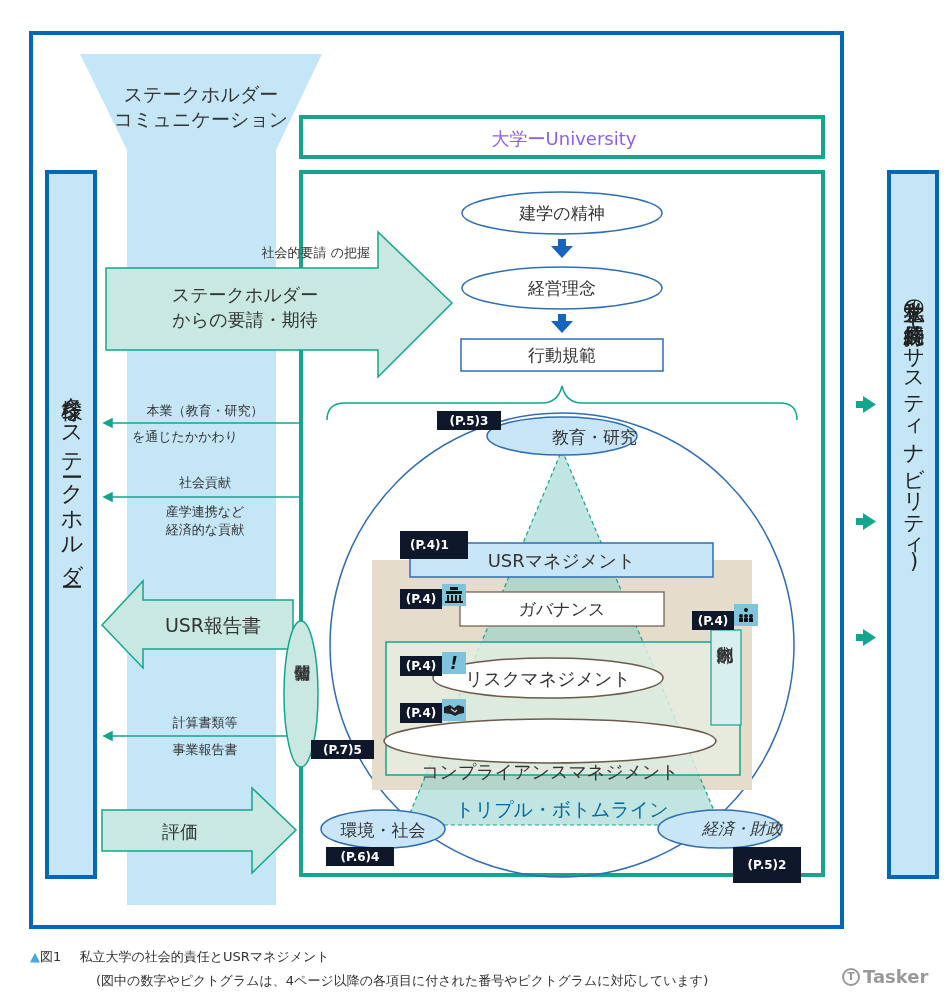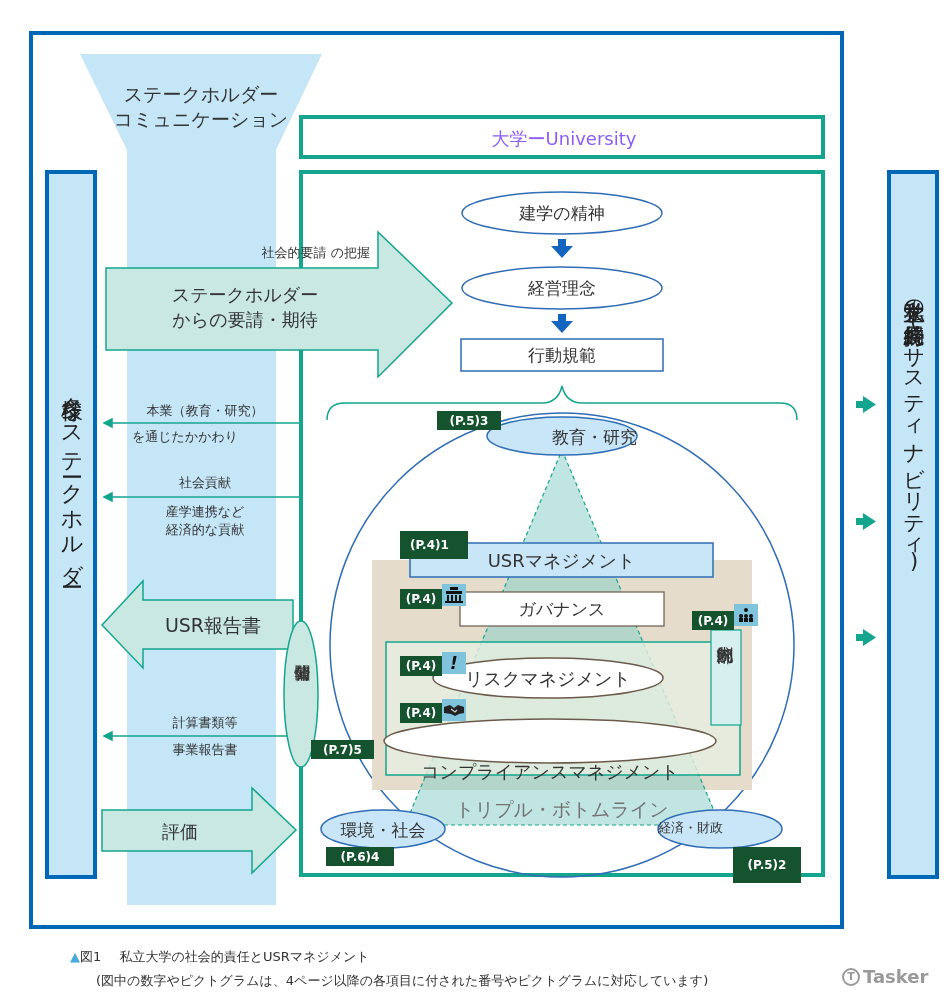--- a/index.html
+++ b/index.html
@@ -1,21 +1,21 @@
 <!DOCTYPE html>
 <html><head>
 <meta charset="utf-8">
 <style>
   html, body { margin:0; padding:0; background:#ffffff; }
   body { width:952px; height:1000px; position:relative; overflow:hidden;
          font-family:"DejaVu Sans", "Liberation Sans", sans-serif; color:#333; }
   .abs { position:absolute; }
   .vtext { writing-mode: vertical-rl; text-orientation: upright; letter-spacing:2px; }
   .caption { font-size:13px; color:#333; }
-  .tag { background:#14532d; color:#fff; font-weight:bold; font-size:12px;
+  .tag { background:#0f172a; color:#fff; font-weight:bold; font-size:12px;
          display:flex; align-items:center; justify-content:center; }
 </style>
 </head>
 <body>
 
 <svg class="abs" style="left:0;top:0" width="952" height="1000">
 
   <rect x="31" y="33" width="811" height="894" fill="none" stroke="#0068b7" stroke-width="4"></rect>
 
   <polygon points="80,54 322,54 276,150 276,905 127,905 127,150" fill="#c5e6f7"></polygon>
@@ -186,29 +186,29 @@
 
 <div class="abs tag" style="left:400px;top:703px;width:42px;height:20px;">(P.4)</div>
 <div class="abs" style="left:442px;top:699px;width:24px;height:22px;background:#7fc4dc;display:flex;align-items:center;justify-content:center;">
   <svg width="20" height="12" viewBox="0 0 20 12">
       <path d="M0,3 L6,1 L10,4 L14,1 L20,3 L20,9 L15,10 L11,12 L7,10 L0,9 Z" fill="#222"></path>
       <path d="M7,5 L11,8 L13,6" stroke="#ccc" stroke-width="1.2" fill="none"></path>
     </svg>
 </div>
 <div class="abs" style="left:384px;top:730px;width:332px;text-align:center;font-size:18px;margin-top:30px;">コンプライアンスマネジメント</div>
 
-<div class="abs" style="left:430px;top:797px;width:264px;text-align:center;font-size:19px;color:#737373;">トリプル・ボトムライン</div>
+<div class="abs" style="left:430px;top:797px;width:264px;text-align:center;font-size:19px;color:#0369a1;">トリプル・ボトムライン</div>
 
 <div class="abs" style="left:321px;top:819px;width:124px;text-align:center;font-size:17px;">環境・社会</div>
 <div class="abs tag" style="left:326px;top:847px;width:68px;height:19px;">(P.6)4</div>
 
-<div class="abs" style="left:658px;top:819px;width:124px;text-align:left;font-size:13px;">経済・財政</div>
+<div class="abs" style="left:658px;top:819px;width:124px;text-align:right;font-size:16px;font-style:italic;">経済・財政</div>
 <div class="abs tag" style="left:733px;top:847px;width:68px;height:36px;">(P.5)2</div>
 
-<div class="abs caption" style="left:30px;top:948px;margin-left:40px;">
+<div class="abs caption" style="left:30px;top:948px;">
   <span style="color:#4aa8e0;">▲</span><span>図1</span>
   <span style="margin-left:14px;">私立大学の社会的責任とUSRマネジメント</span>
 </div>
 <div class="abs caption" style="left:96px;top:972px;">(図中の数字やピクトグラムは、4ページ以降の各項目に付された番号やピクトグラムに対応しています)</div>
 
 <div class="abs" style="left:842px;top:966px;display:flex;align-items:center;gap:3px;color:#999;font-weight:bold;font-size:18px;">
   <span style="display:inline-block;width:18px;height:18px;border:2px solid #999;border-radius:50%;box-sizing:border-box;text-align:center;font-size:11px;line-height:14px;">T</span>
   <span>Tasker</span>
 </div>
 

